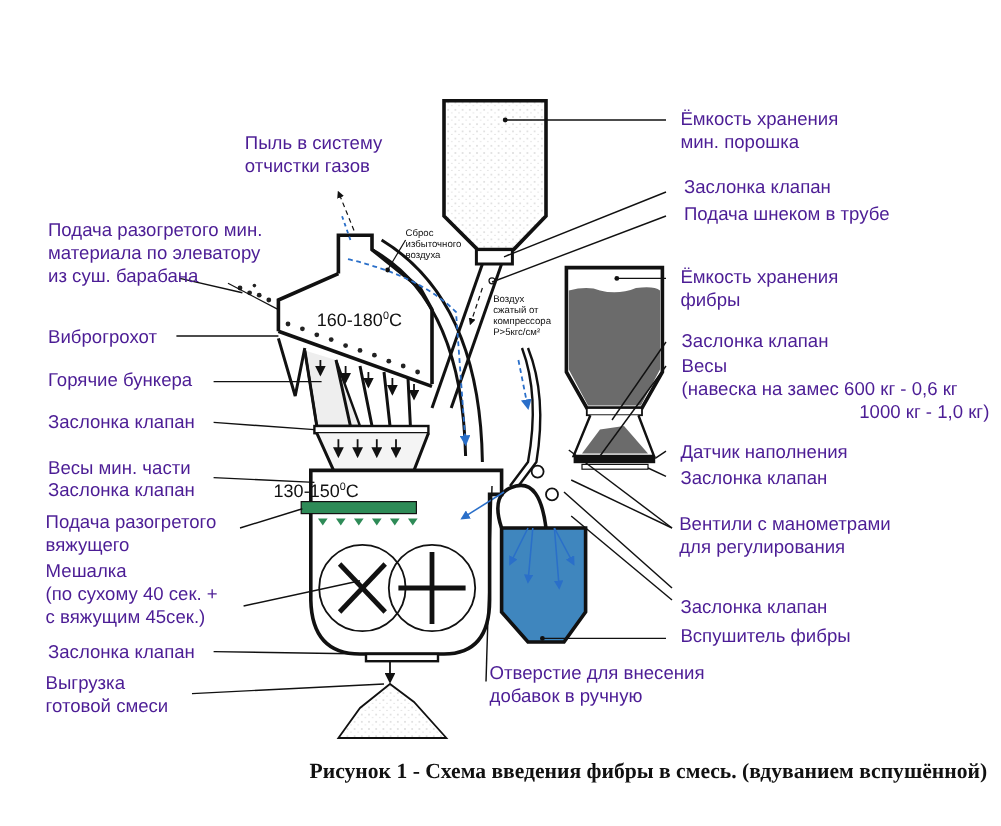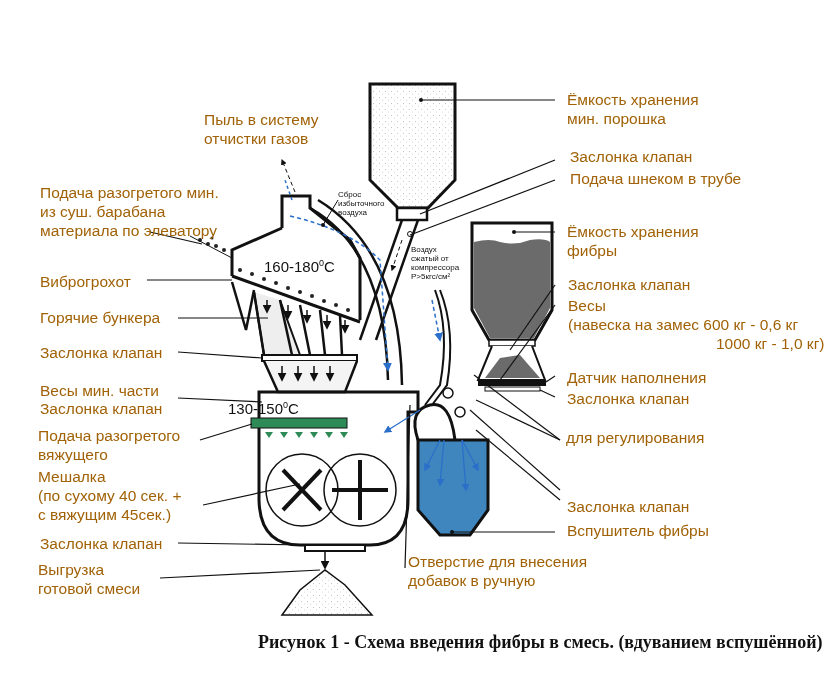--- a/index.html
+++ b/index.html
@@ -1,17 +1,17 @@
 <!DOCTYPE html>
 <html><head>
 <meta charset="utf-8">
 <style>
   html,body{margin:0;padding:0;background:#fff;}
   body{width:834px;height:688px;position:relative;overflow:hidden;font-family:"Liberation Sans",sans-serif;color:#111;}
-  .lbl{position:absolute;font-size:15.5px;line-height:19px;white-space:nowrap;color:#a16207;}
+  .lbl{position:absolute;font-size:15.5px;line-height:19px;white-space:nowrap;color:#4c1d95;}
   .small{position:absolute;font-size:8px;line-height:9px;white-space:nowrap;color:#111;}
   .temp{position:absolute;font-size:15px;white-space:nowrap;}
   .caption{position:absolute;left:258px;top:632px;font-family:"Liberation Serif",serif;font-weight:bold;font-size:18px;white-space:nowrap;}
   svg{position:absolute;left:0;top:0;}
 </style>
 </head>
 <body>
 
 <svg width="834" height="688" viewBox="0 0 834 688">
   <defs>
@@ -185,22 +185,22 @@
     <div>компрессора</div>
     <div>Р&gt;5кгс/см²</div>
 </div>
 
 <div class="lbl" style="left:204px;top:110px;">
     <div>Пыль в систему</div>
     <div>отчистки газов</div>
   </div>
 <div class="lbl" style="left:40px;top:183px;">
     <div>Подача разогретого мин.</div>
+    <div>материала по элеватору</div>
     <div>из суш. барабана</div>
-    <div>материала по элеватору</div>
   </div>
 <div class="lbl" style="left:40px;top:272px;">Виброгрохот</div>
 <div class="lbl" style="left:40px;top:308px;">Горячие бункера</div>
 <div class="lbl" style="left:40px;top:343px;">Заслонка клапан</div>
 <div class="lbl" style="left:40px;top:381px;">Весы мин. части</div>
 <div class="lbl" style="left:40px;top:399px;">Заслонка клапан</div>
 <div class="lbl" style="left:38px;top:426px;">
     <div>Подача разогретого</div>
     <div>вяжущего</div>
   </div>
@@ -227,20 +227,21 @@
   </div>
 <div class="lbl" style="left:568px;top:275px;">Заслонка клапан</div>
 <div class="lbl" style="left:568px;top:296px;">
   <div>Весы</div>
   <div>(навеска на замес 600 кг - 0,6 кг</div>
   <div style="padding-left:148px">1000 кг - 1,0 кг)</div>
 </div>
 <div class="lbl" style="left:567px;top:368px;">Датчик наполнения</div>
 <div class="lbl" style="left:567px;top:389px;">Заслонка клапан</div>
 <div class="lbl" style="left:566px;top:428px;">
+    <div>Вентили с манометрами</div>
     <div>для регулирования</div>
   </div>
 <div class="lbl" style="left:567px;top:497px;">Заслонка клапан</div>
 <div class="lbl" style="left:567px;top:521px;">Вспушитель фибры</div>
 <div class="lbl" style="left:408px;top:552px;">
     <div>Отверстие для внесения</div>
     <div>добавок в ручную</div>
   </div>
 
 <div class="caption">Рисунок 1 - Схема введения фибры в смесь. (вдуванием вспушённой)</div>

